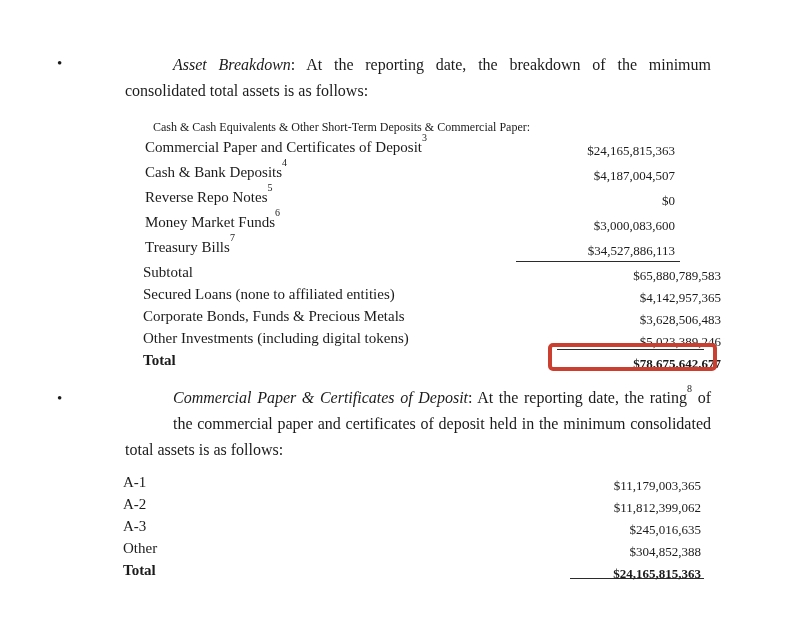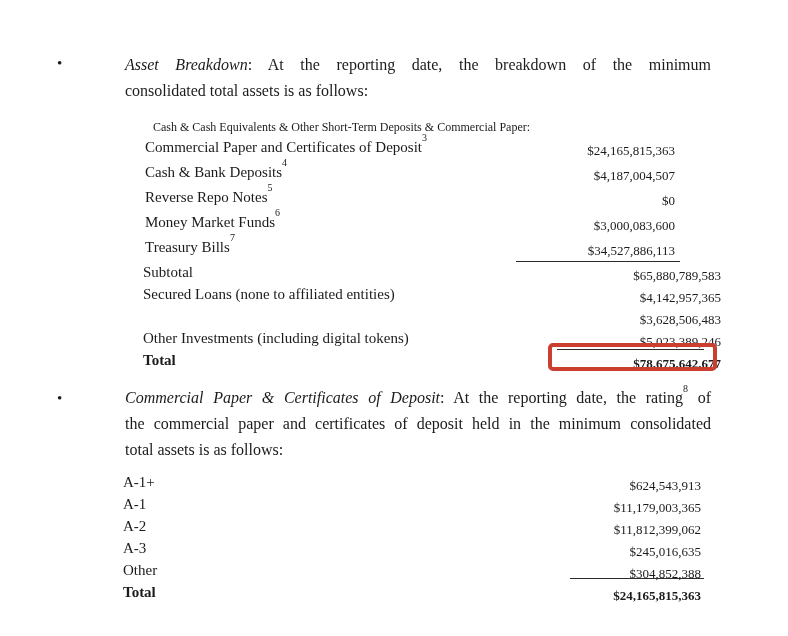--- a/index.html
+++ b/index.html
@@ -23,20 +23,21 @@
     position: absolute;
     left: 125px;
     width: 586px;
     font-size: 16px;
     line-height: 26px;
   }
   .para .pline { display: block; }
   .para .pline.justify {
     text-align: justify;
     text-align-last: justify;
+    margin-left: 48px;
   }
   .ital { font-style: italic; }
   sup.fn {
     font-size: 10px;
     position: relative;
     top: -5px;
     line-height: 0;
   }
   .tbl { position: absolute; left: 0; width: 788px; }
   .trow { position: relative; width: 788px; }
@@ -117,20 +118,21 @@
   <div id="t1-summary" class="tbl">
     <div class="trow">
       <span class="lbl">Subtotal</span>
       <span class="val col-b">$65,880,789,583</span>
     </div>
     <div class="trow">
       <span class="lbl">Secured Loans (none to affiliated entities)</span>
       <span class="val col-b">$4,142,957,365</span>
     </div>
     <div class="trow">
+      <span class="lbl">Corporate Bonds, Funds &amp; Precious Metals</span>
       <span class="val col-b">$3,628,506,483</span>
     </div>
     <div class="trow">
       <span class="lbl">Other Investments (including digital tokens)</span>
       <span class="val col-b">$5,023,389,246</span>
     </div>
     <div class="trow">
       <span class="lbl bold">Total</span>
       <span class="val col-b bold">$78,675,642,677</span>
     </div>
@@ -140,24 +142,20 @@
   <div id="highlight-box" style="border-color: rgb(203, 63, 48);"></div>
 
   <span class="bullet-dot" style="top:390px">•</span>
   <div class="para" style="top:385px">
     <span class="pline justify"><span class="ital">Commercial Paper &amp; Certificates of Deposit</span><span>: At the reporting date, the rating</span><sup class="fn">8</sup><span> of</span></span>
     <span class="pline justify">the commercial paper and certificates of deposit held in the minimum consolidated</span>
     <span class="pline">total assets is as follows:</span>
   </div>
 
   <div id="t2-rows" class="tbl">
-    <div class="trow">
-      <span class="lbl">A-1+</span>
-      <span class="val col-b">$624,543,913</span>
-    </div>
     <div class="trow">
       <span class="lbl">A-1</span>
       <span class="val col-b">$11,179,003,365</span>
     </div>
     <div class="trow">
       <span class="lbl">A-2</span>
       <span class="val col-b">$11,812,399,062</span>
     </div>
     <div class="trow">
       <span class="lbl">A-3</span>

